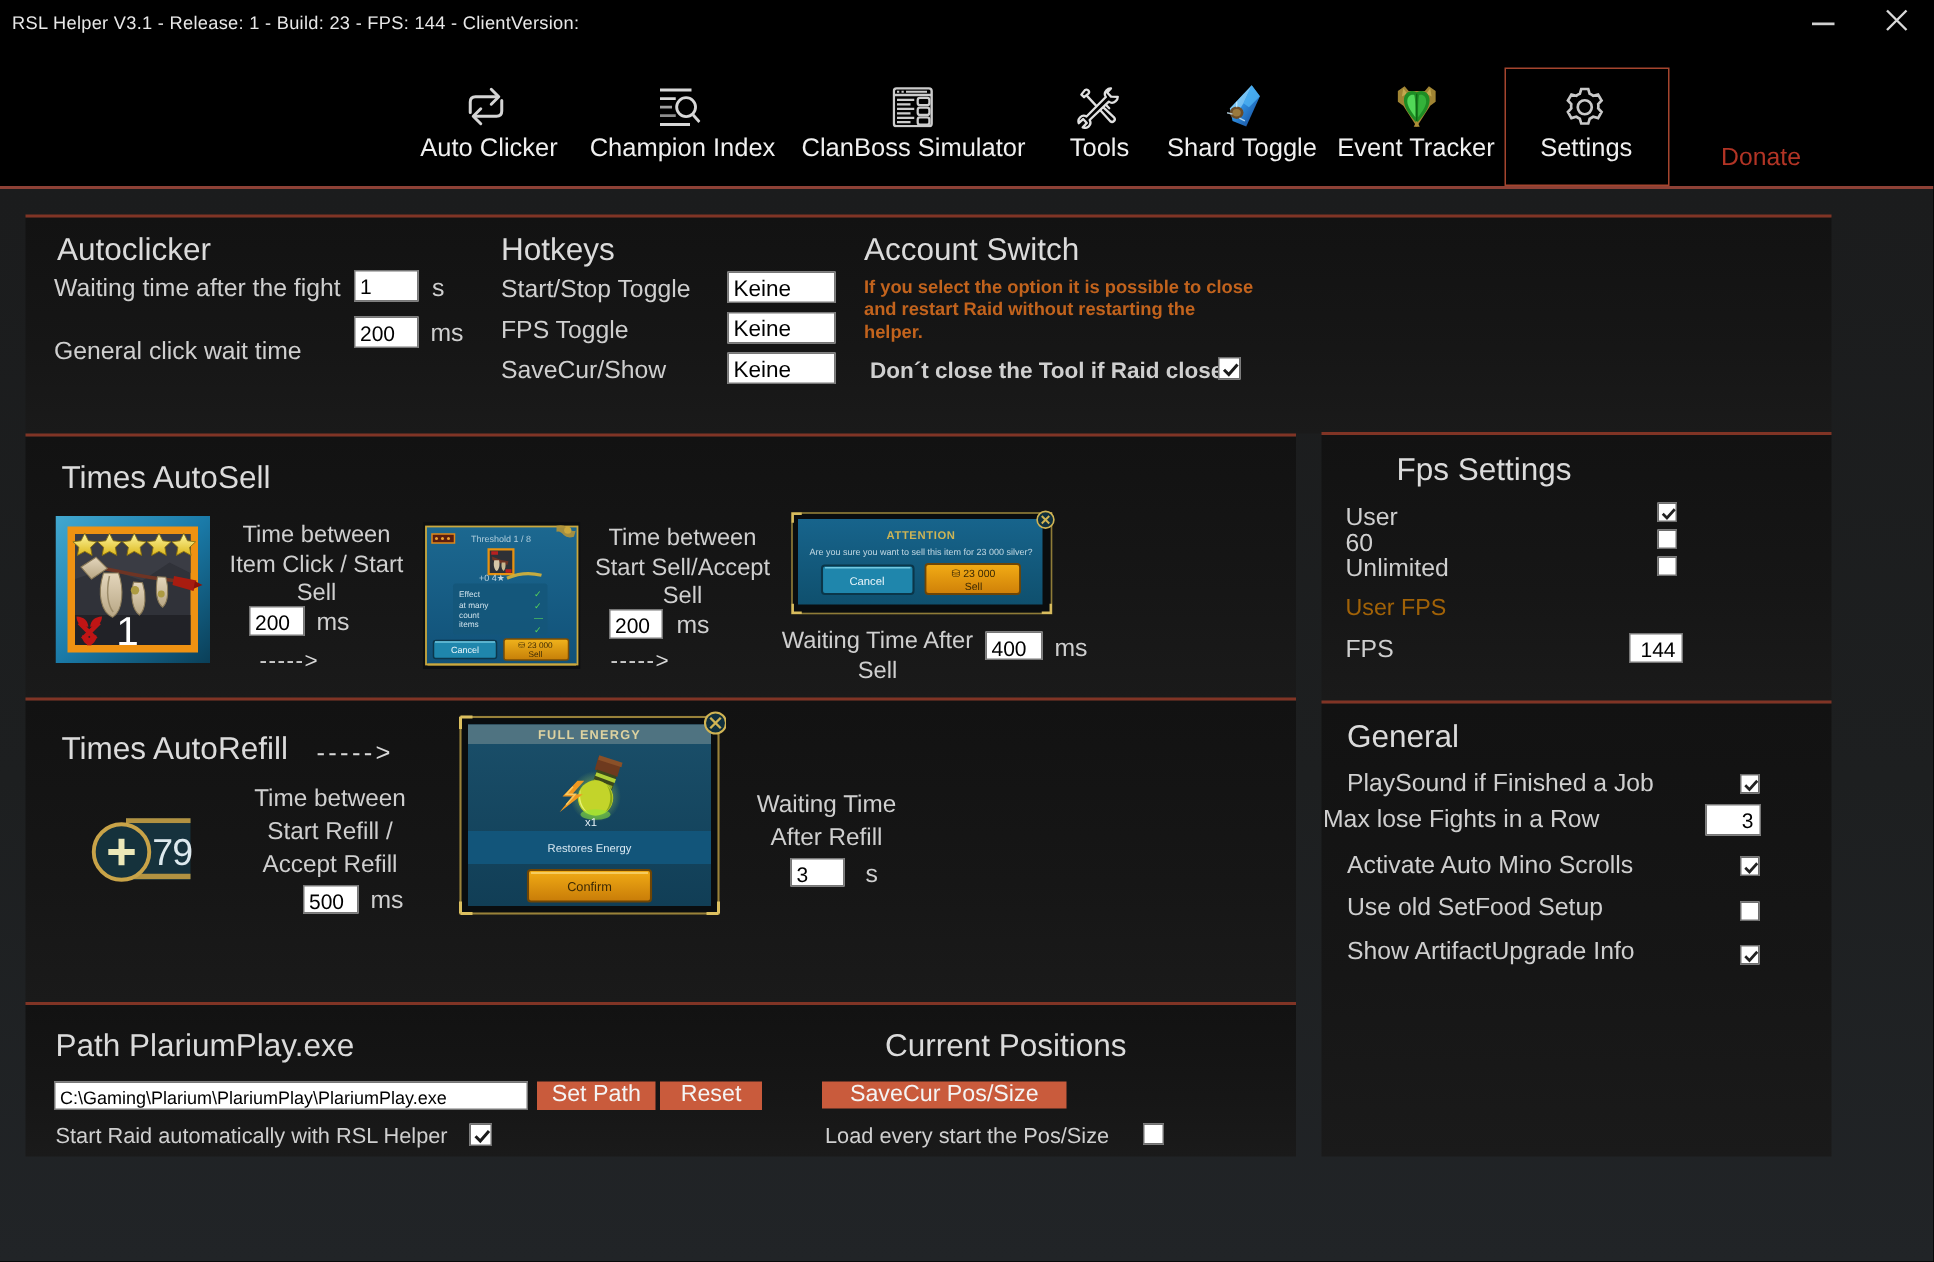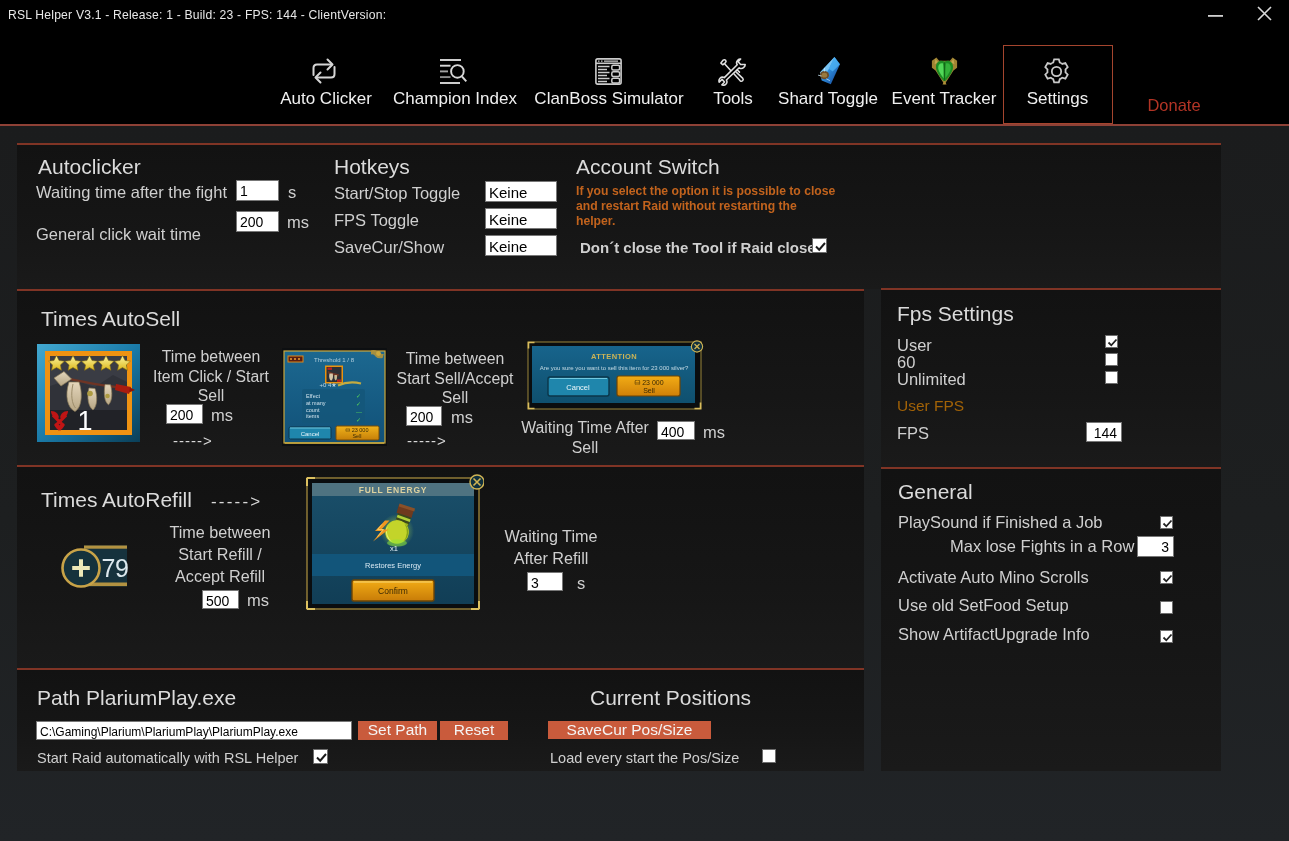--- a/index.html
+++ b/index.html
@@ -367,21 +367,21 @@
 <div class="cb" style="left:313px;top:749px;width:15px;height:15px;">
   <svg width="15" height="15" viewBox="0 0 15 15">
         <path d="M3 7.5 L6.2 10.7 L12 4" stroke="#1b1b1b" stroke-width="2" fill="none"></path>
       </svg>
 </div>
 <div class="h1" style="left:550px;top:686px;margin-left:40px;">Current Positions</div>
 <div class="btn" style="left:548px;top:721px;width:163px;height:18px;">SaveCur Pos/Size</div>
 <div class="lbl s145" style="left:550px;top:750px;">Load every start the Pos/Size</div>
 <div class="cb" style="left:762px;top:749px;width:14px;height:14px;"></div>
 
-<div class="h1" style="left:897px;top:302px;">Fps Settings</div>
+<div class="h1" style="left:931px;top:302px;">Fps Settings</div>
 <div class="lbl" style="left:897px;top:336px;">User</div>
 <div class="cb" style="left:1105px;top:335px;width:13px;height:13px;">
   <svg width="13" height="13" viewBox="0 0 13 13">
         <path d="M2.5 6.5 L5.3 9.3 L10.5 3.5" stroke="#222" stroke-width="1.8" fill="none"></path>
       </svg>
 </div>
 <div class="lbl" style="left:897px;top:353px;">60</div>
 <div class="cb" style="left:1105px;top:353px;width:13px;height:13px;"></div>
 <div class="lbl" style="left:897px;top:370px;">Unlimited</div>
 <div class="cb" style="left:1105px;top:371px;width:13px;height:13px;"></div>
@@ -389,21 +389,21 @@
 <div class="lbl" style="left:897px;top:424px;">FPS</div>
 <div class="inp inpr" style="left:1086px;top:422px;width:36px;height:20px;">144</div>
 
 <div class="h1" style="left:898px;top:480px;">General</div>
 <div class="lbl" style="left:898px;top:513px;">PlaySound if Finished a Job</div>
 <div class="cb" style="left:1160px;top:516px;width:13px;height:13px;">
   <svg width="13" height="13" viewBox="0 0 13 13">
         <path d="M2.5 6.5 L5.3 9.3 L10.5 3.5" stroke="#222" stroke-width="1.8" fill="none"></path>
       </svg>
 </div>
-<div class="lbl" style="left:950px;top:537px;">Max lose Fights in a Row</div>
+<div class="lbl" style="left:882px;top:537px;">Max lose Fights in a Row</div>
 <div class="inp inpr" style="left:1137px;top:536px;width:37px;height:21px;">3</div>
 <div class="lbl" style="left:898px;top:568px;">Activate Auto Mino Scrolls</div>
 <div class="cb" style="left:1160px;top:571px;width:13px;height:13px;">
   <svg width="13" height="13" viewBox="0 0 13 13">
         <path d="M2.5 6.5 L5.3 9.3 L10.5 3.5" stroke="#222" stroke-width="1.8" fill="none"></path>
       </svg>
 </div>
 <div class="lbl" style="left:898px;top:596px;">Use old SetFood Setup</div>
 <div class="cb" style="left:1160px;top:601px;width:13px;height:13px;"></div>
 <div class="lbl" style="left:898px;top:625px;">Show ArtifactUpgrade Info</div>

